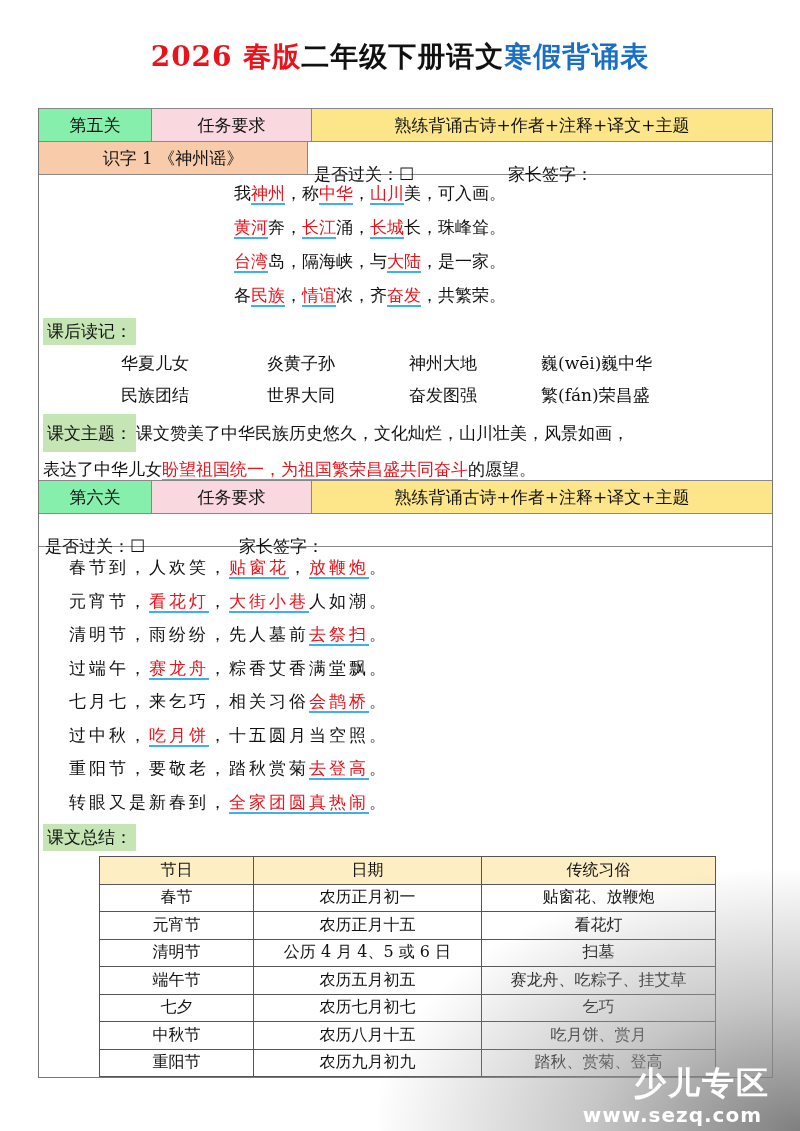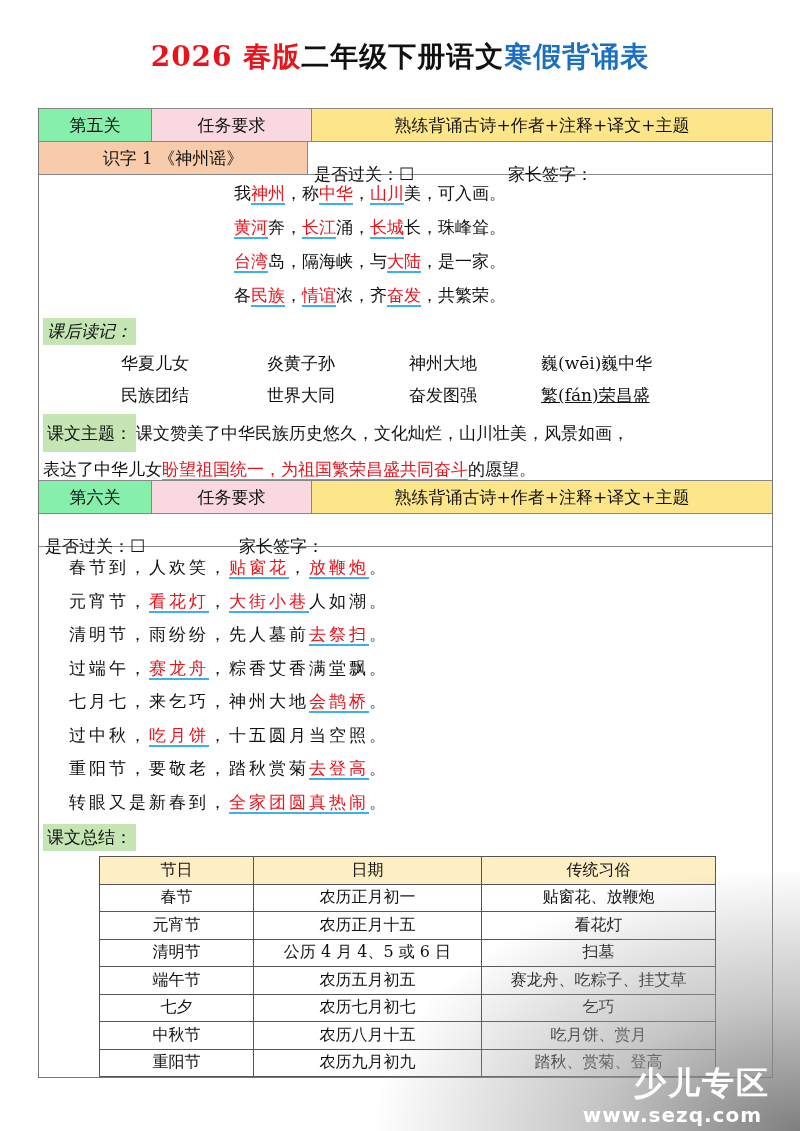--- a/index.html
+++ b/index.html
@@ -90,34 +90,34 @@
   </div>
   <div class="row" style="height:0;"></div>
 
   <div class="poem" id="poem5" style="top:74px;">
       <div class="line" style="left: 195px; top: 0px;"><span>我</span><span class="hl">神州</span><span>，称</span><span class="hl">中华</span><span>，</span><span class="hl">山川</span><span>美，可入画。</span></div>
       <div class="line" style="left: 195px; top: 34px;"><span class="hl">黄河</span><span>奔，</span><span class="hl">长江</span><span>涌，</span><span class="hl">长城</span><span>长，珠峰耸。</span></div>
       <div class="line" style="left: 195px; top: 68px;"><span class="hl">台湾</span><span>岛，隔海峡，与</span><span class="hl">大陆</span><span>，是一家。</span></div>
       <div class="line" style="left: 195px; top: 102px;"><span>各</span><span class="hl">民族</span><span>，</span><span class="hl">情谊</span><span>浓，齐</span><span class="hl">奋发</span><span>，共繁荣。</span></div>
     </div>
 
-  <div style="position:absolute; left:4px; top:210px;font-style:italic;">
+  <div style="position:absolute; left:4px; top:210px;">
     <span class="tag">课后读记：</span>
   </div>
   <div id="words1">
       <span class="words" style="left: 82px; top: 244px;">华夏儿女</span>
       <span class="words" style="left: 228px; top: 244px;">炎黄子孙</span>
       <span class="words" style="left: 370px; top: 244px;">神州大地</span>
       <span class="words" style="left: 502px; top: 244px;">巍(wēi)巍中华</span>
     </div>
   <div id="words2">
       <span class="words" style="left: 82px; top: 276px;">民族团结</span>
       <span class="words" style="left: 228px; top: 276px;">世界大同</span>
       <span class="words" style="left: 370px; top: 276px;">奋发图强</span>
-      <span class="words" style="left: 502px; top: 276px; text-decoration: underline;">繁(fán)荣昌盛</span>
+      <span class="words" style="left: 502px; top: 276px;">繁(fán)荣昌盛</span>
     </div>
 
   <div class="theme-text" style="top:306px;">
     <div><span class="tag">课文主题：</span><span>课文赞美了中华民族历史悠久，文化灿烂，山川壮美，风景如画，</span></div>
     <div><span>表达了中华儿女</span><span class="red ul-blue">盼望祖国统一，为祖国繁荣昌盛共同奋斗</span><span>的愿望。</span></div>
   </div>
 
   <div class="row" style="position:absolute; top:372px; left:0; width:100%; height:33px;">
     <div class="cell c-cyan" style="width:113px;">第六关</div>
     <div class="cell c-pink" style="width:160px;">任务要求</div>
@@ -126,21 +126,21 @@
   <div class="row" style="position:absolute; top:405px; left:0; width:100%; height:34px; border-bottom:1px solid #888;">
     <div class="cell c-lav left-align" style="width:194px;">是否过关：☐</div>
     <div class="cell c-green left-align" style="flex:1;">家长签字：</div>
   </div>
 
   <div class="festival" id="poem6" style="top:448px;">
       <div class="line" style="left: 0px; top: 0px;"><span>春节到，人欢笑，</span><span class="hl">贴窗花</span><span>，</span><span class="hl">放鞭炮</span><span>。</span></div>
       <div class="line" style="left: 0px; top: 33.5px;"><span>元宵节，</span><span class="hl">看花灯</span><span>，</span><span class="hl">大街小巷</span><span>人如潮。</span></div>
       <div class="line" style="left: 0px; top: 67px;"><span>清明节，雨纷纷，先人墓前</span><span class="hl">去祭扫</span><span>。</span></div>
       <div class="line" style="left: 0px; top: 100.5px;"><span>过端午，</span><span class="hl">赛龙舟</span><span>，粽香艾香满堂飘。</span></div>
-      <div class="line" style="left: 0px; top: 134px;"><span>七月七，来乞巧，神州大地</span><span class="hl">会鹊桥</span><span>。</span></div>
+      <div class="line" style="left: 0px; top: 134px;"><span>七月七，来乞巧，相关习俗</span><span class="hl">会鹊桥</span><span>。</span></div>
       <div class="line" style="left: 0px; top: 167.5px;"><span>过中秋，</span><span class="hl">吃月饼</span><span>，十五圆月当空照。</span></div>
       <div class="line" style="left: 0px; top: 201px;"><span>重阳节，要敬老，踏秋赏菊</span><span class="hl">去登高</span><span>。</span></div>
       <div class="line" style="left: 0px; top: 234.5px;"><span>转眼又是新春到，</span><span class="hl">全家团圆真热闹</span><span>。</span></div>
     </div>
 
 
   <div style="position:absolute; left:4px; top:716px;">
     <span class="tag">课文总结：</span>
   </div>
 

